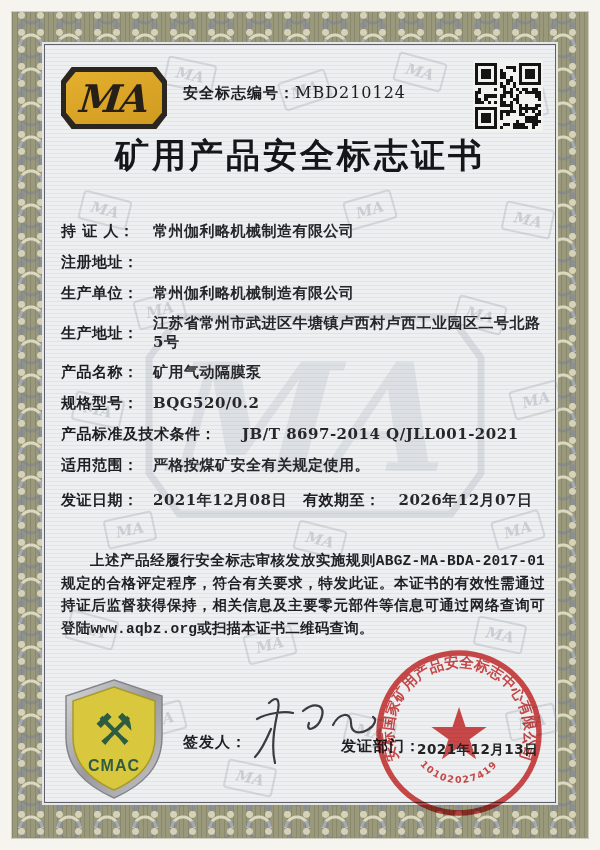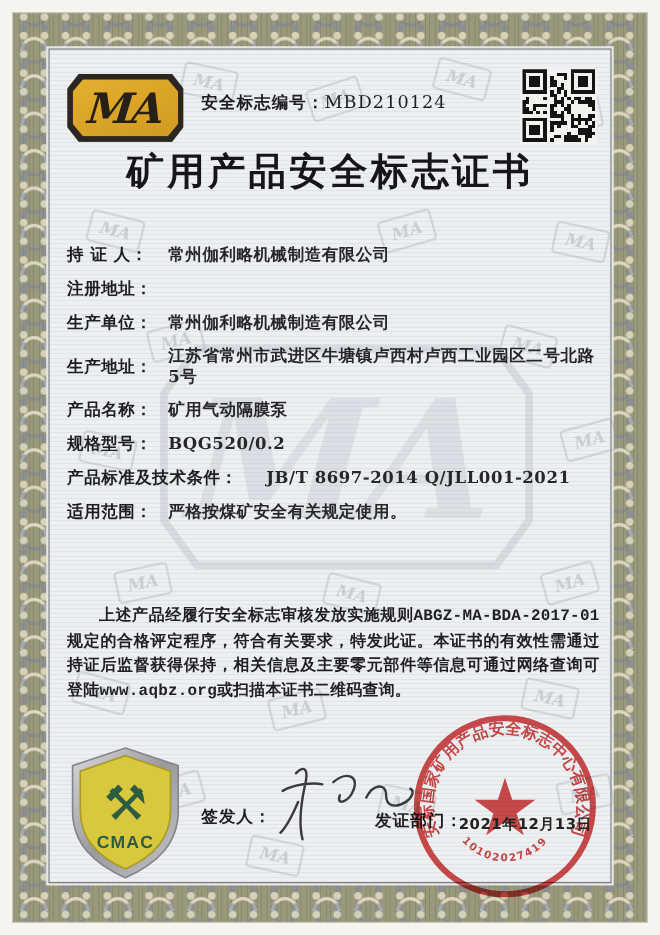--- a/index.html
+++ b/index.html
@@ -150,20 +150,26 @@
       </div>
       <div class="row wide">
         <span class="flabel">产品标准及技术条件：</span>
         <span class="fvalue">JB/T 8697-2014  Q/JLL001-2021</span>
       </div>
       <div class="row">
         <span class="flabel">适用范围：</span>
         <span class="fvalue">严格按煤矿安全有关规定使用。</span>
       </div>
 
+      <div class="row dates">
+        <span class="flabel">发证日期：</span>
+        <span class="fvalue">2021年12月08日</span>
+        <span class="flabel exp">有效期至：</span>
+        <span class="fvalue">2026年12月07日</span>
+      </div>
     </div>
 
     <div class="body-par">上述产品经履行安全标志审核发放实施规则ABGZ-MA-BDA-2017-01规定的合格评定程序，符合有关要求，特发此证。本证书的有效性需通过持证后监督获得保持，相关信息及主要零元部件等信息可通过网络查询可登陆www.aqbz.org或扫描本证书二维码查询。</div>
 
     <svg class="cmac" viewBox="0 0 110 124">
       <defs>
         <linearGradient id="silv" x1="0" y1="0" x2="1" y2="1">
           <stop offset="0" stop-color="#d9d9db"></stop>
             <stop offset=".5" stop-color="#9a9a9e"></stop>
             <stop offset="1" stop-color="#c7c7ca"></stop>

